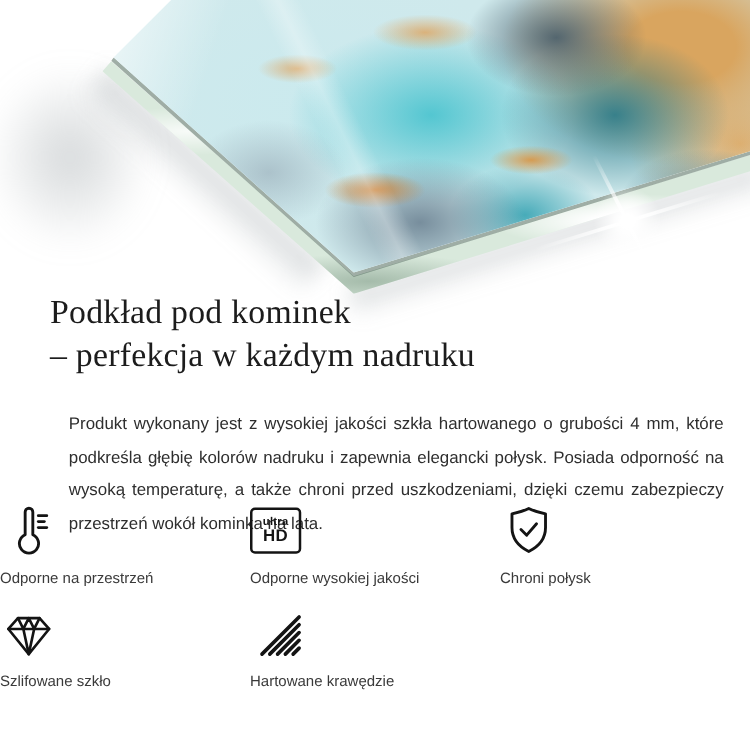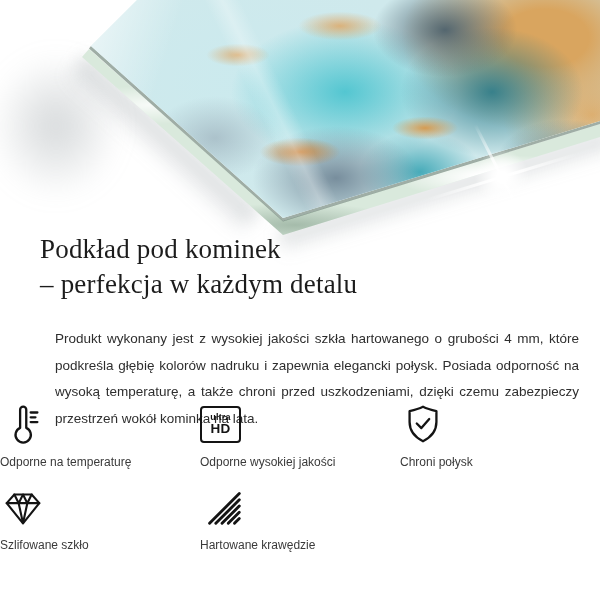--- a/index.html
+++ b/index.html
@@ -130,36 +130,36 @@
     <div class="hero-edge"></div>
     <div class="hero-seam"></div>
     <div class="hero-face"></div>
     <div class="sparkle">
       <div class="beam-a"></div>
       <div class="beam-b"></div>
       <div class="glow"></div>
     </div>
   </section>
 
-  <h1 class="title"><span>Podkład pod kominek</span><br><span>– perfekcja w każdym detalu</span></h1>
+  <h1 class="title"><span>Podkład pod kominek</span><br><span>– perfekcja w każdym nadruku</span></h1>
 
   <p class="desc">Produkt wykonany jest z wysokiej jakości szkła hartowanego o grubości 4 mm, które podkreśla głębię kolorów nadruku i zapewnia elegancki połysk. Posiada odporność na wysoką temperaturę, a także chroni przed uszkodzeniami, dzięki czemu zabezpieczy przestrzeń wokół kominka na lata.</p>
 
   <div class="features">
 
     <div class="feature">
       <div class="icon-wrap">
         <svg width="46" height="46" viewBox="0 0 48 48" fill="none" stroke="#141414" stroke-width="2.4" stroke-linecap="round" stroke-linejoin="round">
           <path d="M21 9 a3.2 3.2 0 0 1 6.4 0 v19 a8 8 0 1 1 -6.4 0 z"></path>
           <path d="M32 12 h7"></path>
             <path d="M32 17 h5"></path>
             <path d="M32 22 h7"></path>
         </svg>
       </div>
-      <div class="feature-label">Odporne na temperaturę</div>
+      <div class="feature-label">Odporne na przestrzeń</div>
     </div>
 
     <div class="feature">
       <div class="icon-wrap">
         <div class="uhd-box">
           <span class="uhd-top">ultra</span>
           <span class="uhd-bottom">HD</span>
         </div>
       </div>
       <div class="feature-label">Odporne wysokiej jakości</div>

